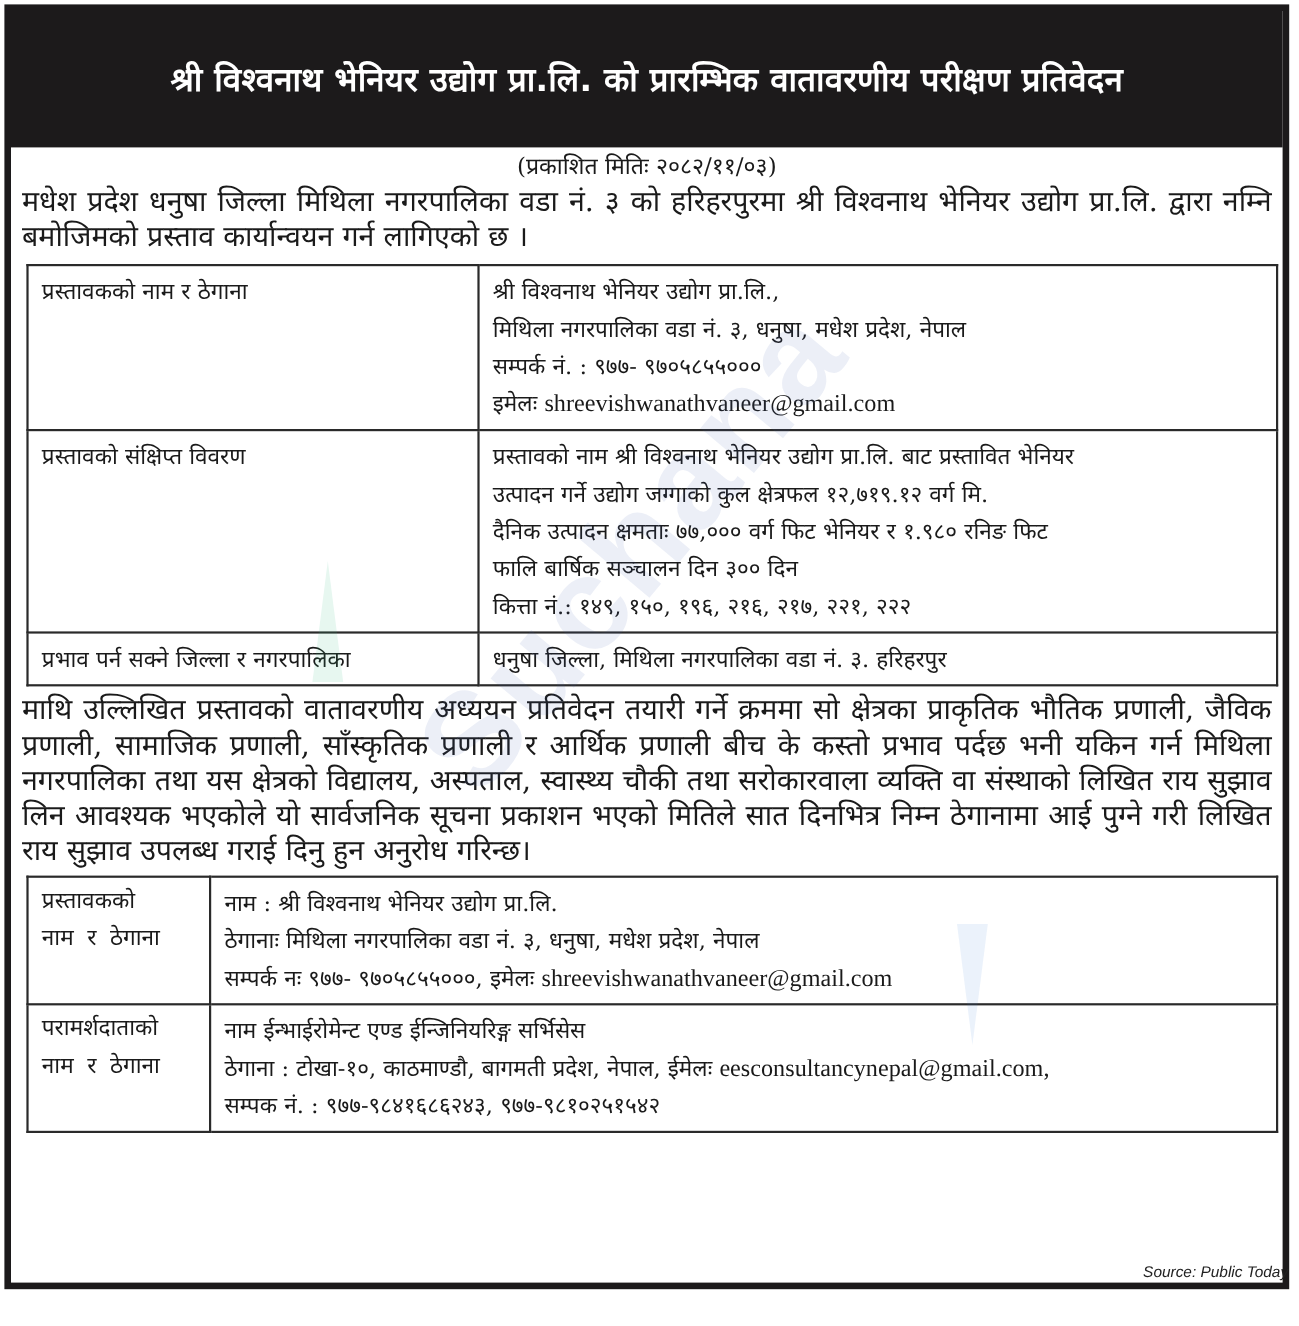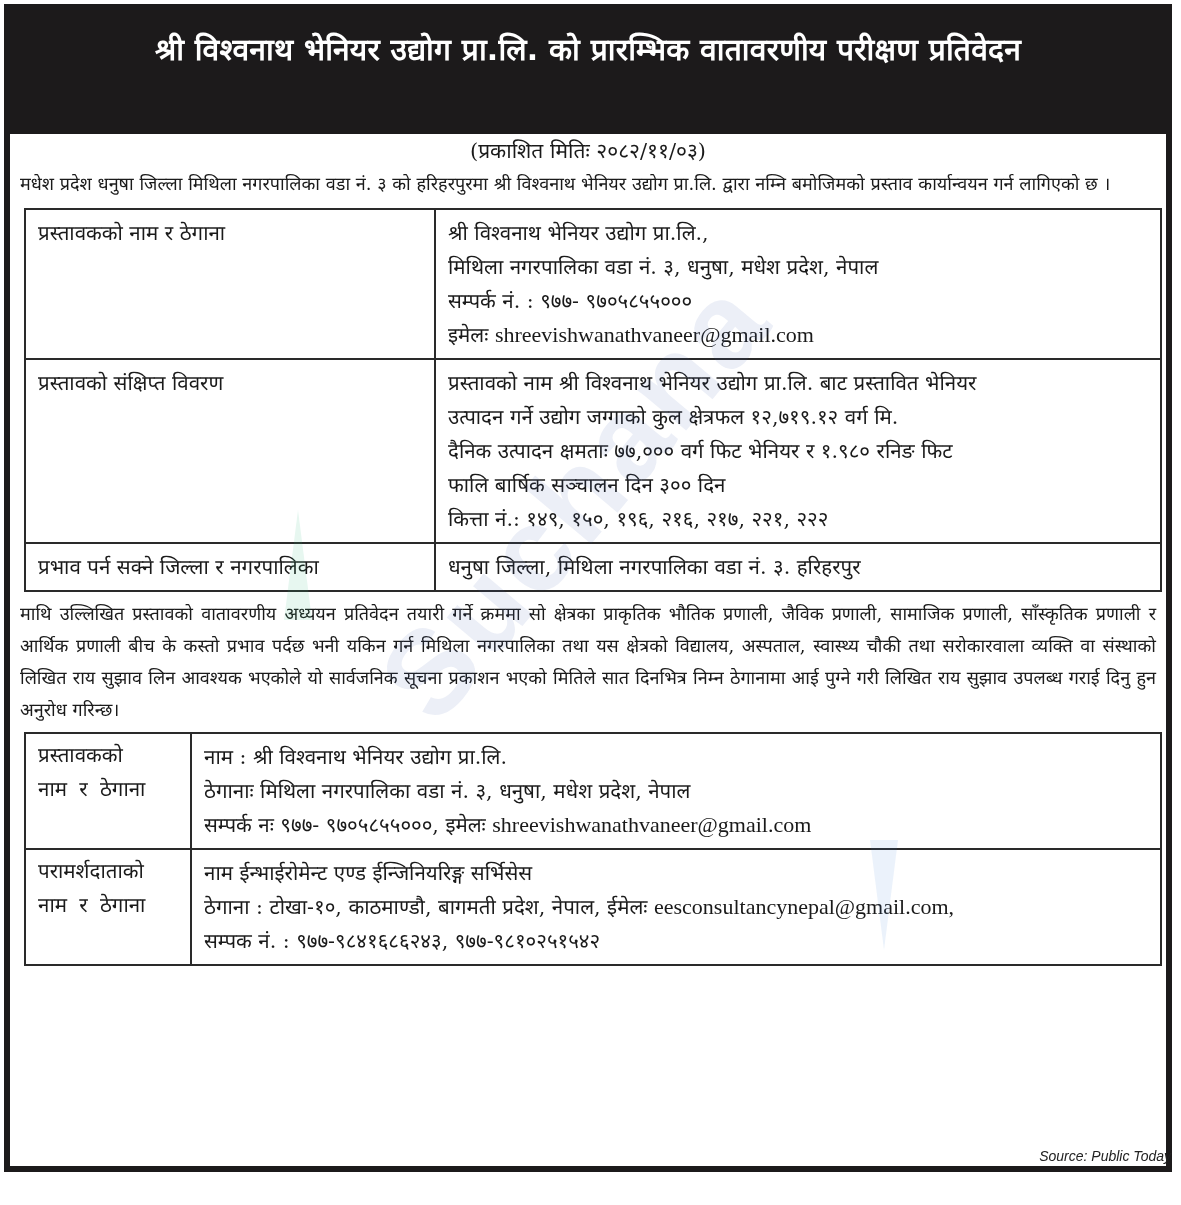--- a/index.html
+++ b/index.html
@@ -10,24 +10,24 @@
     }
     .notice {
       position: absolute; left: 4px; top: 4px; width: 1168px; height: 1168px;
       border: 6px solid #1c1a1b; box-sizing: border-box; background: #fff;
     }
     .header {
       background: #1c1a1b; color: #ffffff; text-align: center;
       height: 124px; box-sizing: border-box; padding-top: 16px;
       font-family: "DejaVu Sans", "Liberation Sans", sans-serif; font-weight: bold;
     }
-    .header .line { font-size: 30px; line-height: 48px; letter-spacing: 0.2px; }
+    .header .line { font-size: 30px; line-height: 48px; letter-spacing: 0.2px; margin-top: 24px; }
     .body { padding: 0 10px; position: relative; }
     .pubdate { text-align: center; font-size: 21px; line-height: 34px; }
-    .para { font-size: 18px; line-height: 32px; text-align: justify; text-align-last: left; }
+    .para { font-size: 26px; line-height: 32px; text-align: justify; text-align-last: left; }
     table.info { border-collapse: collapse; width: 1138px; margin: 8px 0 0 4px; }
     table.info td { border: 2px solid #2a2a2a; vertical-align: top; font-size: 20.5px; line-height: 34px; padding: 6px 12px 6px 12px; }
     table.info td.lbl { width: 384px; border-radius: 10px; }
     .cell-line { display: block; }
     .latin { font-family: "Liberation Serif", "DejaVu Serif", serif; font-size: 22px; margin-top: 36px; }
     .center-line { text-align: center; font-size: 20.5px; line-height: 32px; margin-top: 2px; }
     table.corr { border-collapse: collapse; width: 1138px; margin: 6px 0 0 4px; }
     table.corr td { border: 2px solid #2a2a2a; vertical-align: top; font-size: 20.5px; line-height: 34px; padding: 6px 12px; }
     table.corr td.lbl { width: 140px; font-family: Liberation Mono, monospace; }
     .source {

